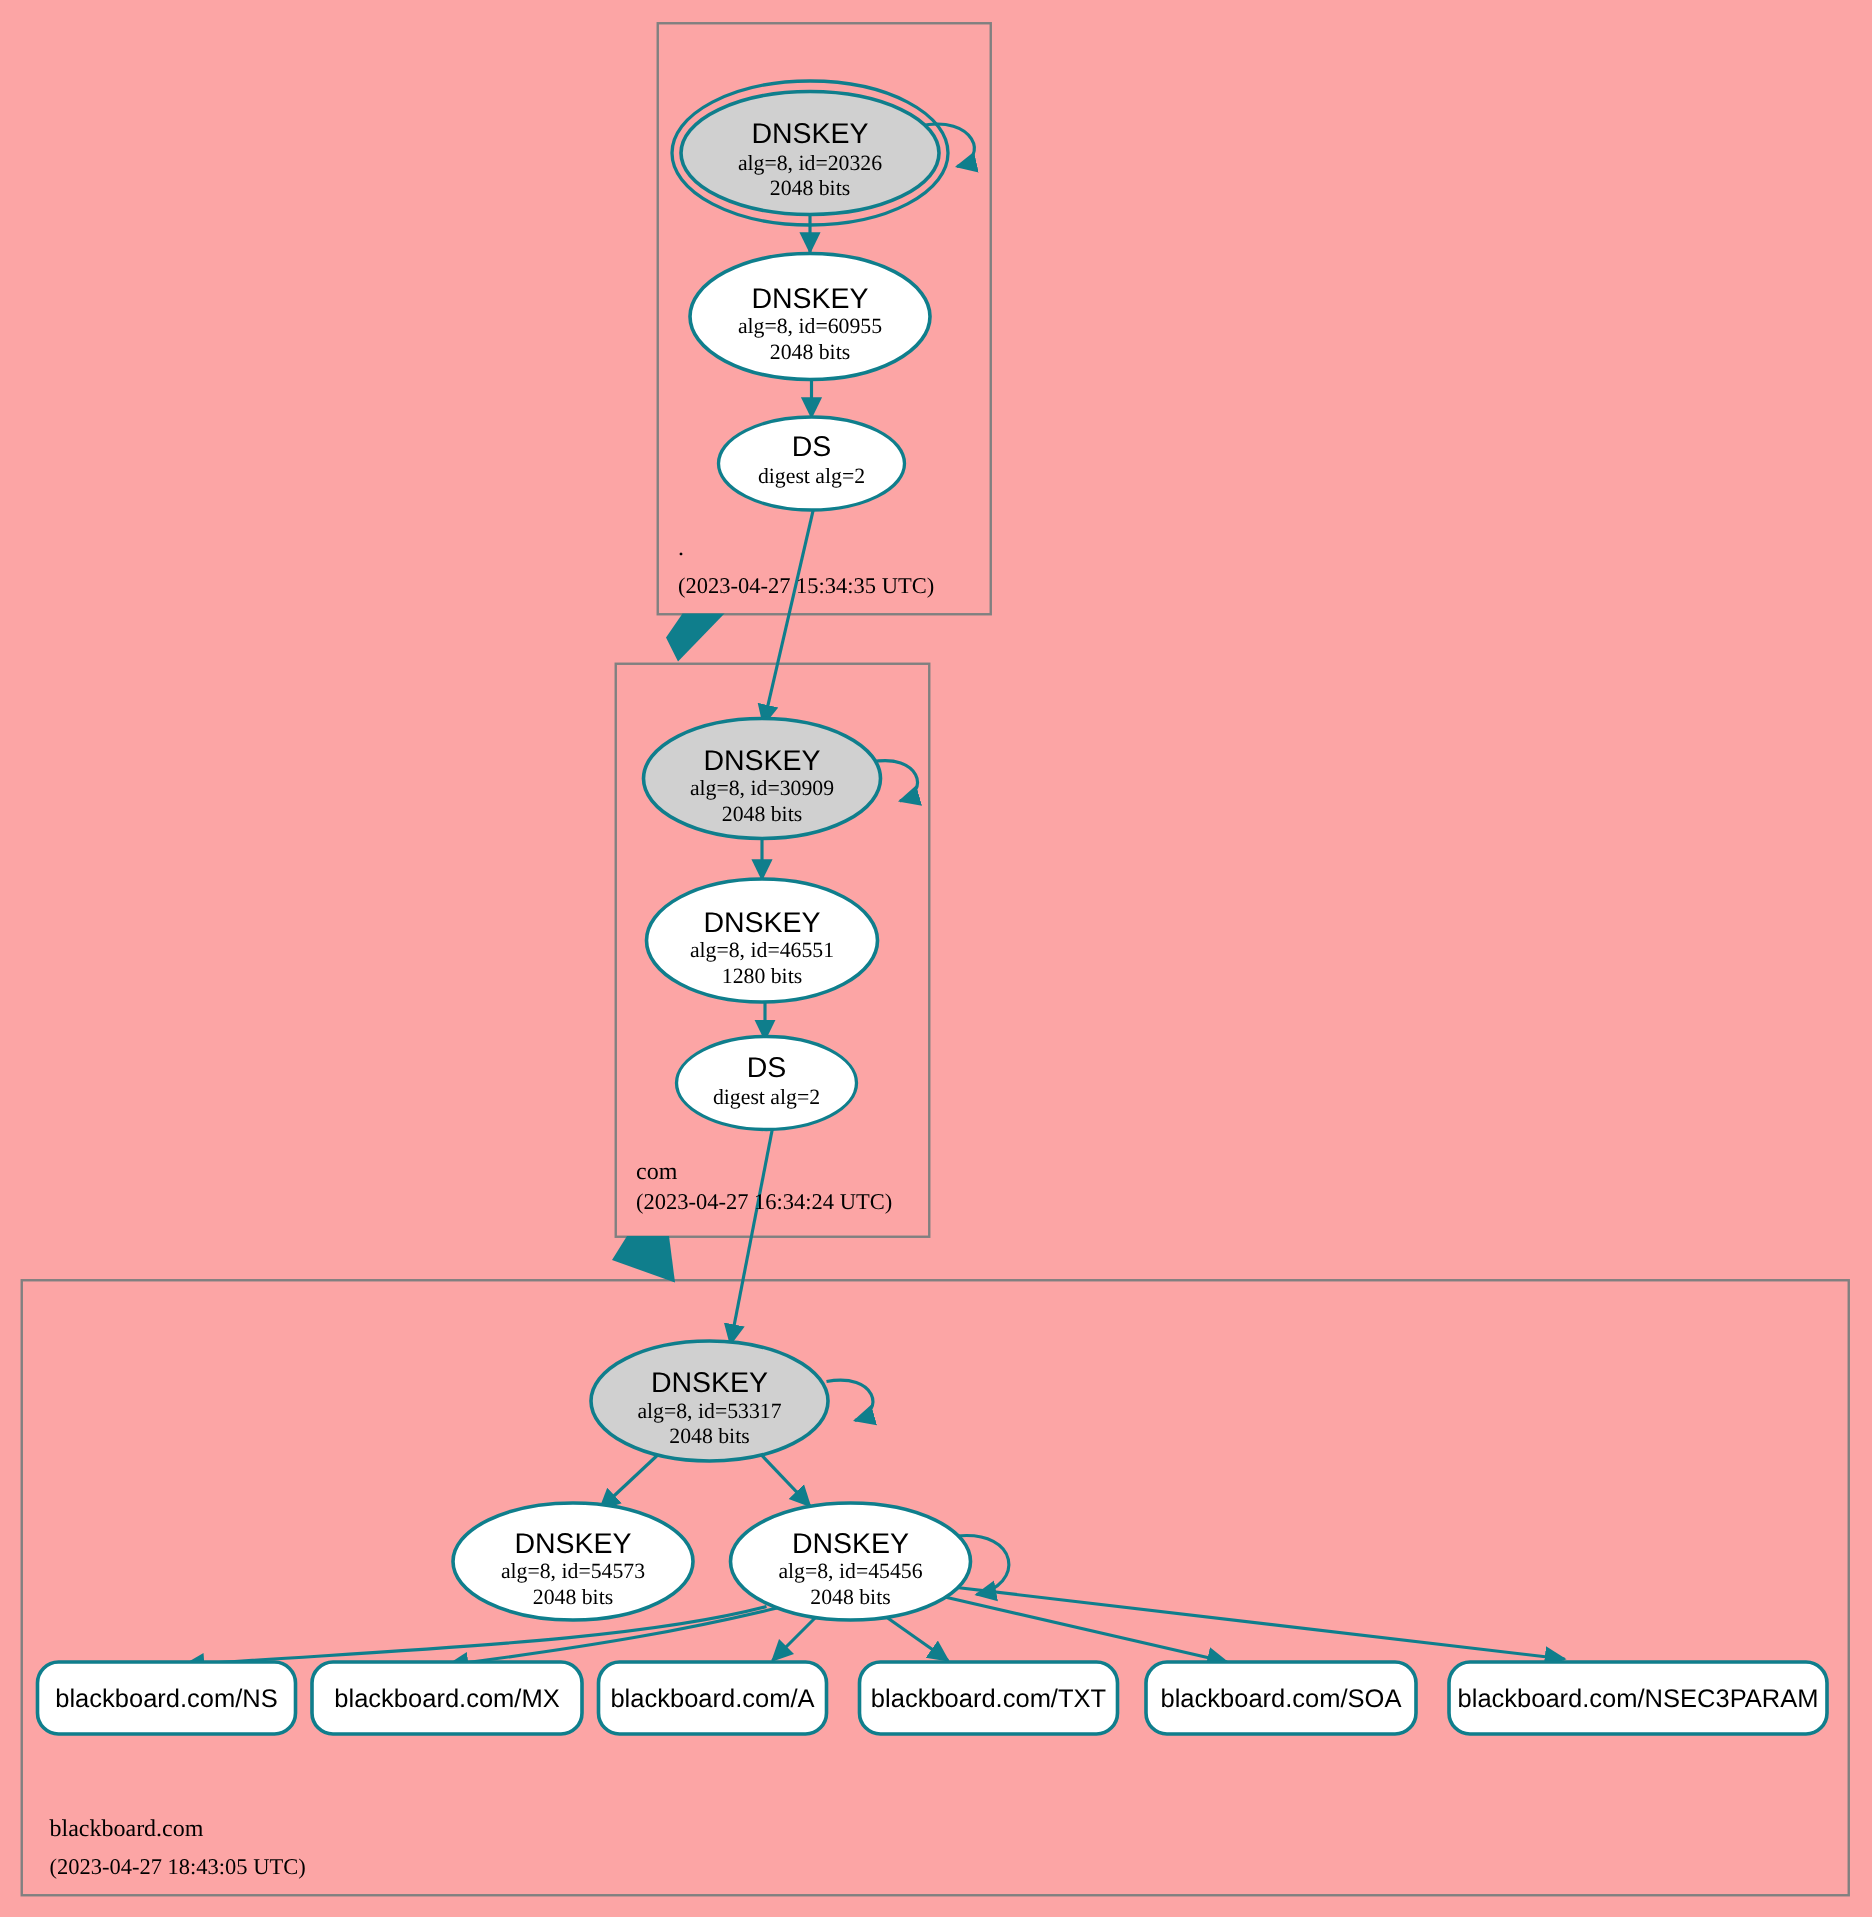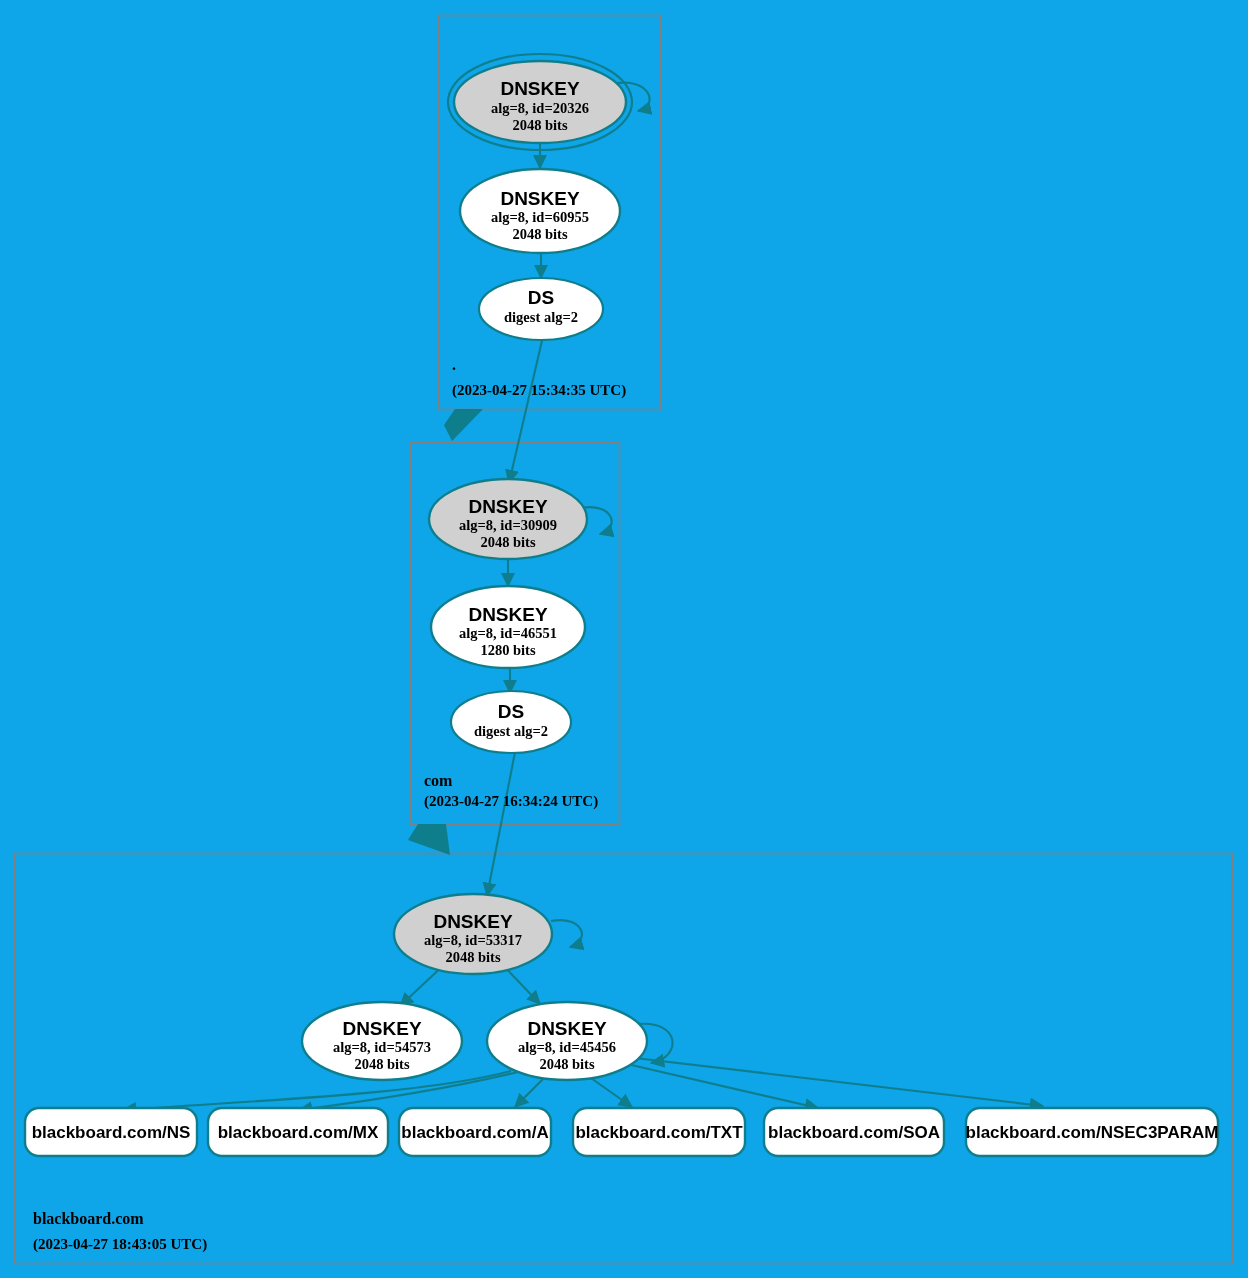--- a/index.html
+++ b/index.html
@@ -4,24 +4,23 @@
 <style>
   html, body {
     margin: 0;
     padding: 0;
     background: #ffffff;
   }
   #canvas {
     position: relative;
     width: 1248px;
     height: 1278px;
-    background: #0ea5e9;
+    background: #fca5a5;
     font-family: "Liberation Sans", sans-serif;
     overflow: hidden;
-    font-weight: bold;
   }
   svg.layer {
     position: absolute;
     top: 0;
     left: 0;
     width: 1248px;
     height: 1278px;
   }
   .zone-box {
     fill: none;

